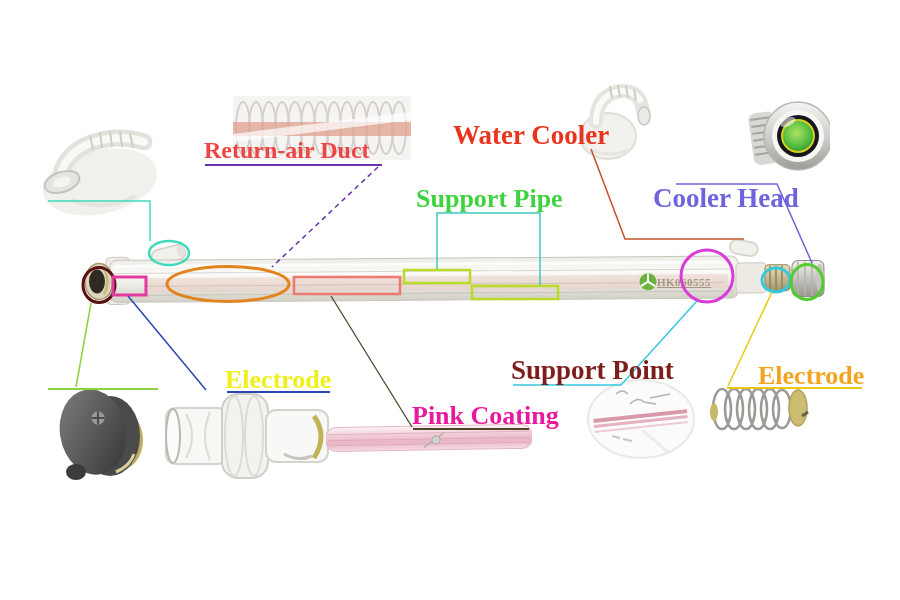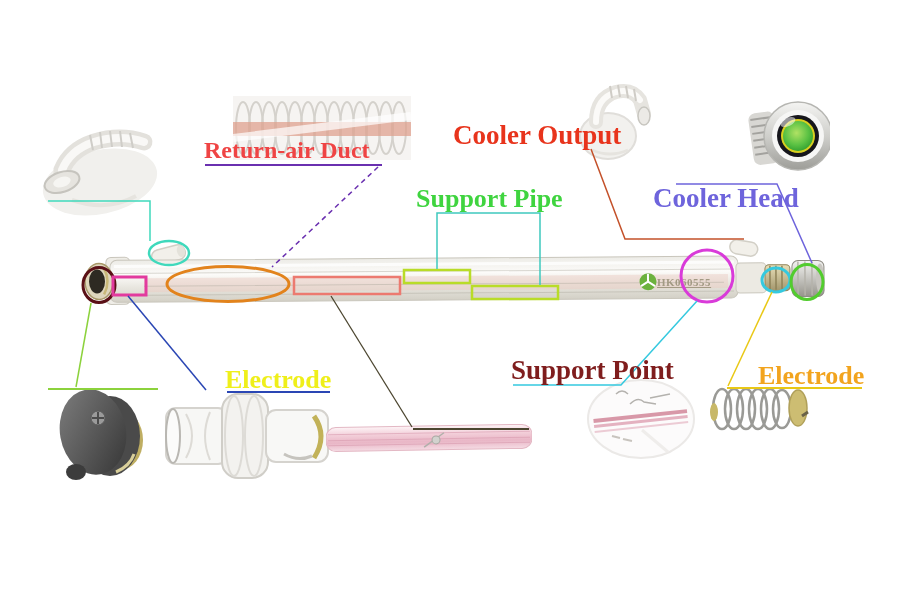--- a/index.html
+++ b/index.html
@@ -259,20 +259,21 @@
     <line x1="128" y1="296" x2="206" y2="390" stroke-width="1.5" stroke="#2A46B4"></line>
     <line x1="227" y1="392" x2="330" y2="392" stroke-width="2" stroke="#2A46B4"></line>
     <line x1="331" y1="296" x2="412" y2="427" stroke-width="1.3" stroke="#4C4630"></line>
     <line x1="413" y1="429" x2="529" y2="429" stroke-width="2" stroke="#4C4630"></line>
     <polyline points="513,385 621,385 697,301" fill="none" stroke-width="1.5" stroke="#35C9DF"></polyline>
     <line x1="772" y1="292" x2="728" y2="386" stroke-width="1.5" stroke="#E9C815"></line>
     <line x1="727" y1="388" x2="862" y2="388" stroke-width="2" stroke="#E9C815"></line>
   </svg>
 
   <div class="label" style="left: 204px; top: 138px; font-size: 24px; color: #ef4444;">Return-air Duct</div>
-  <div class="label" style="left: 453px; top: 122px; font-size: 27px; color: rgb(232, 52, 28);">Cooler Output</div>
+  <div class="label" style="left: 453px; top: 122px; font-size: 27px; color: rgb(232, 52, 28);">Water Cooler</div>
   <div class="label" style="left: 653px; top: 185px; font-size: 27px; color: rgb(110, 100, 220);">Cooler Head</div>
   <div class="label" style="left: 416px; top: 186px; font-size: 26px; color: rgb(63, 212, 63);">Support Pipe</div>
   <div class="label" style="left: 225px; top: 367px; font-size: 26px; color: rgb(239, 239, 26);">Electrode</div>
+  <div class="label" style="left: 412px; top: 403px; font-size: 26px; color: rgb(233, 24, 158);">Pink Coating</div>
   <div class="label" style="left: 511px; top: 357px; font-size: 27px; color: #7f1d1d;">Support Point</div>
   <div class="label" style="left: 758px; top: 363px; font-size: 26px; color: rgb(242, 164, 30);">Electrode</div>
 
 </div>
 
 </body></html>

